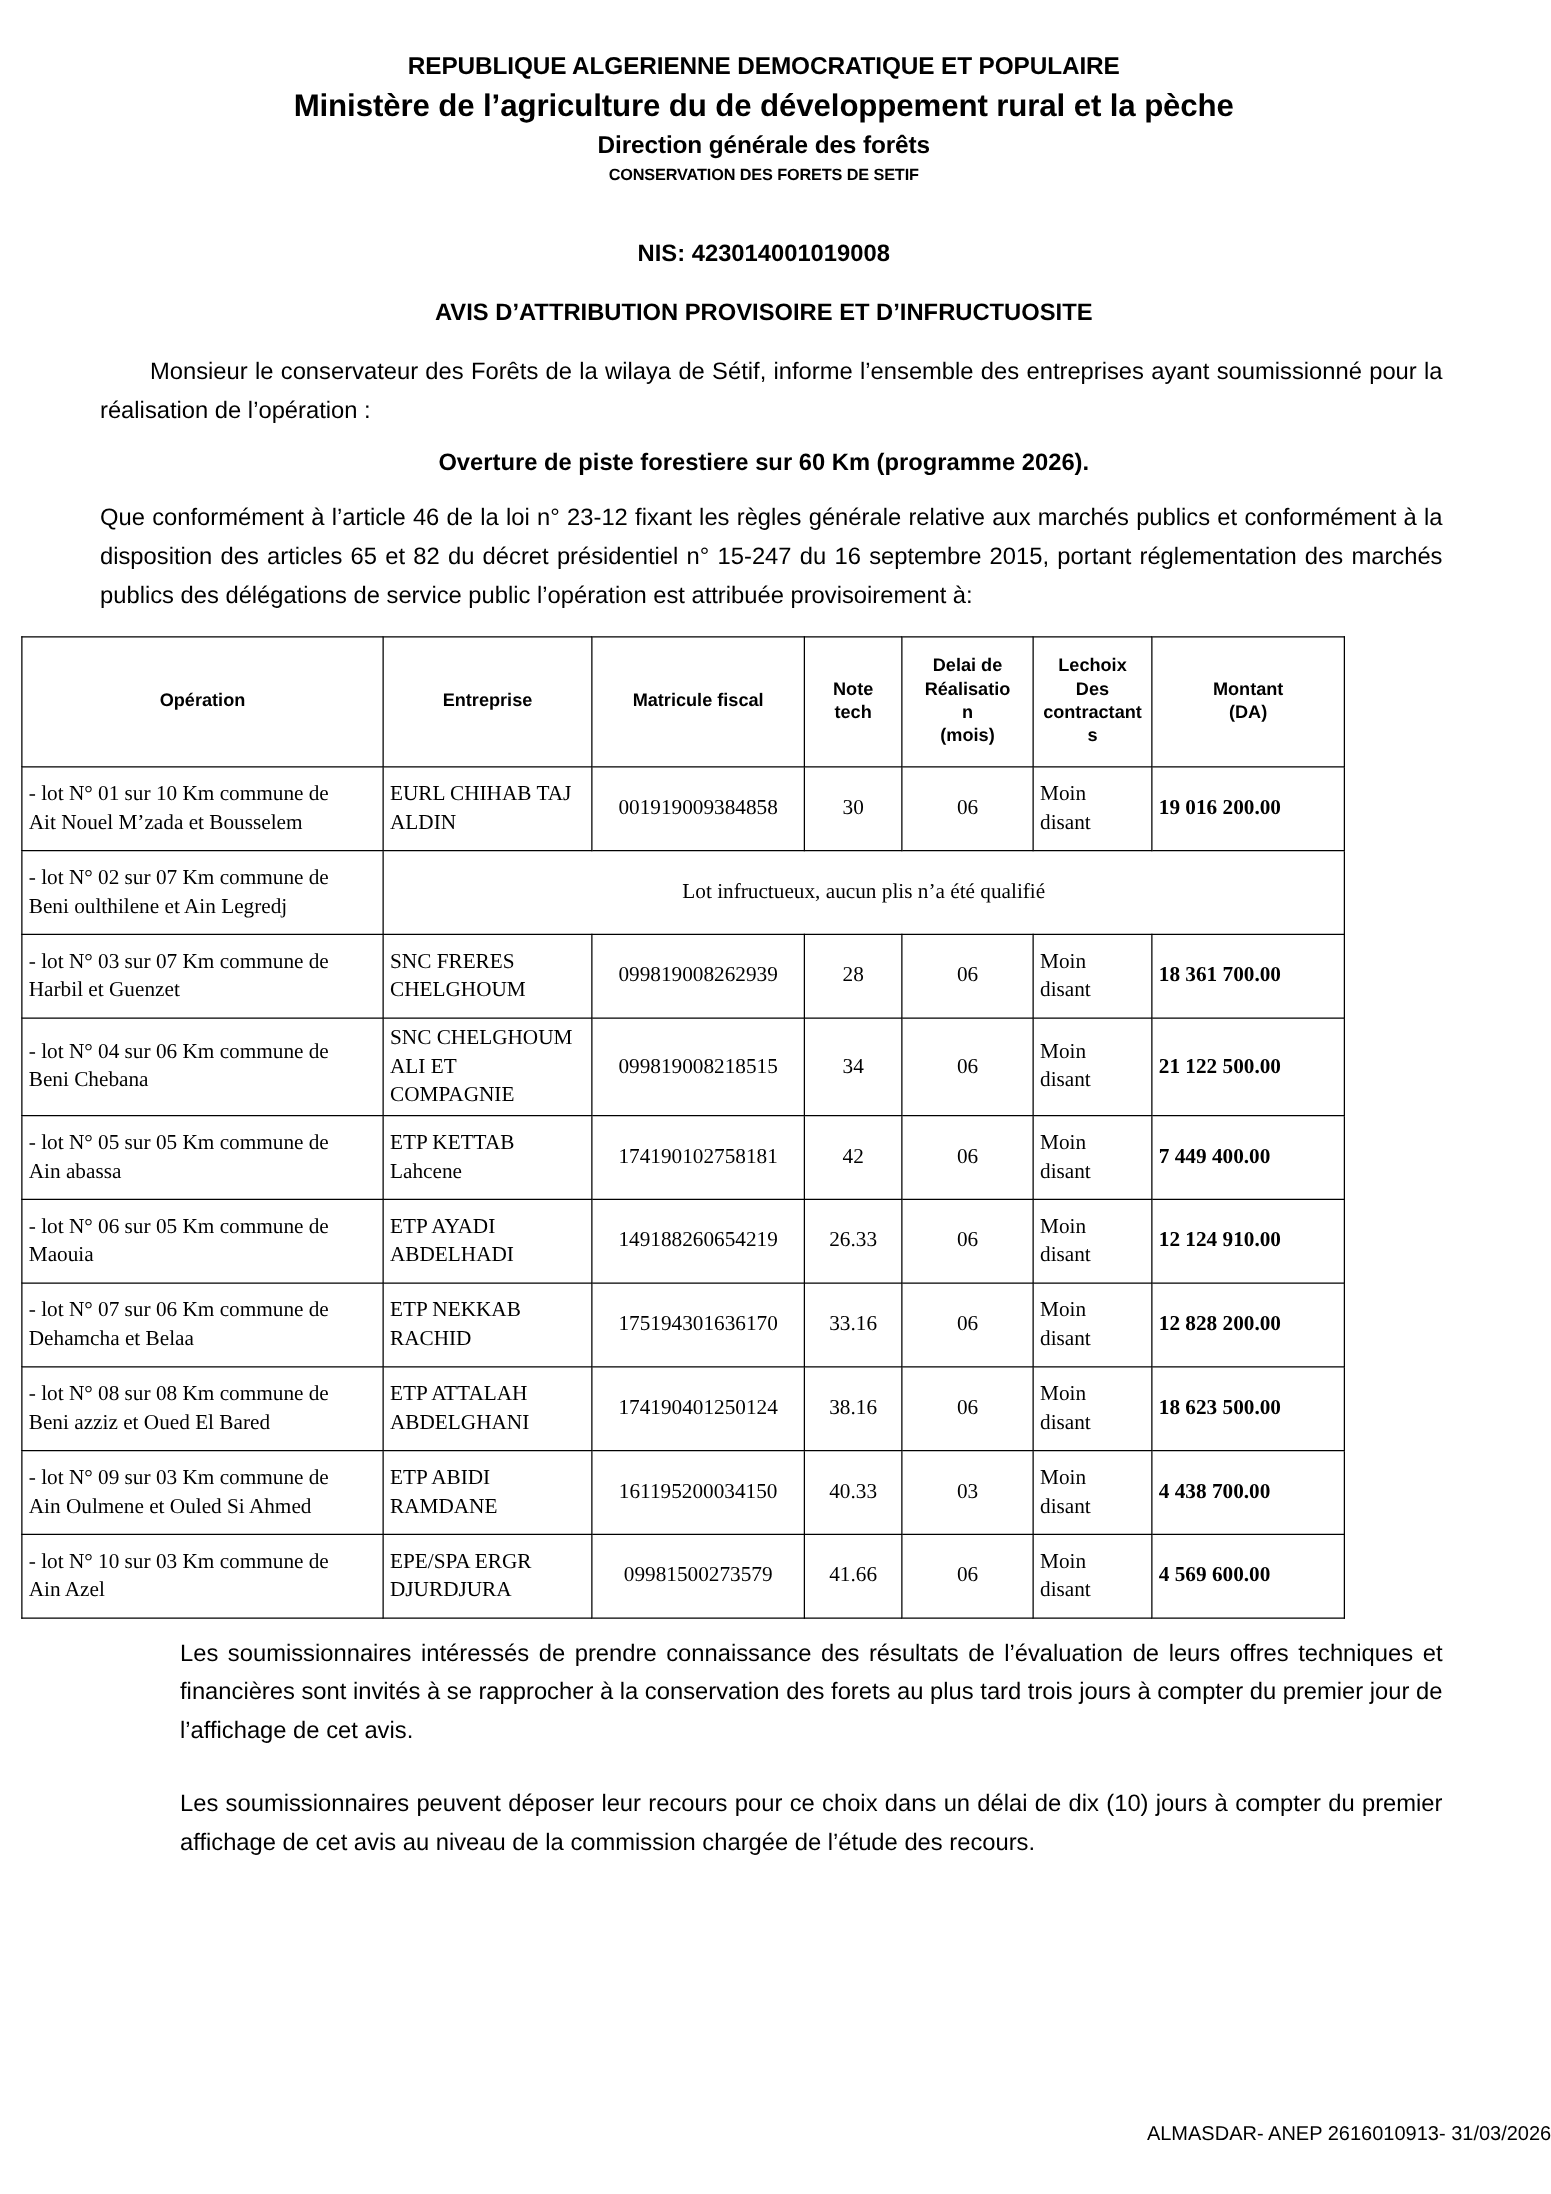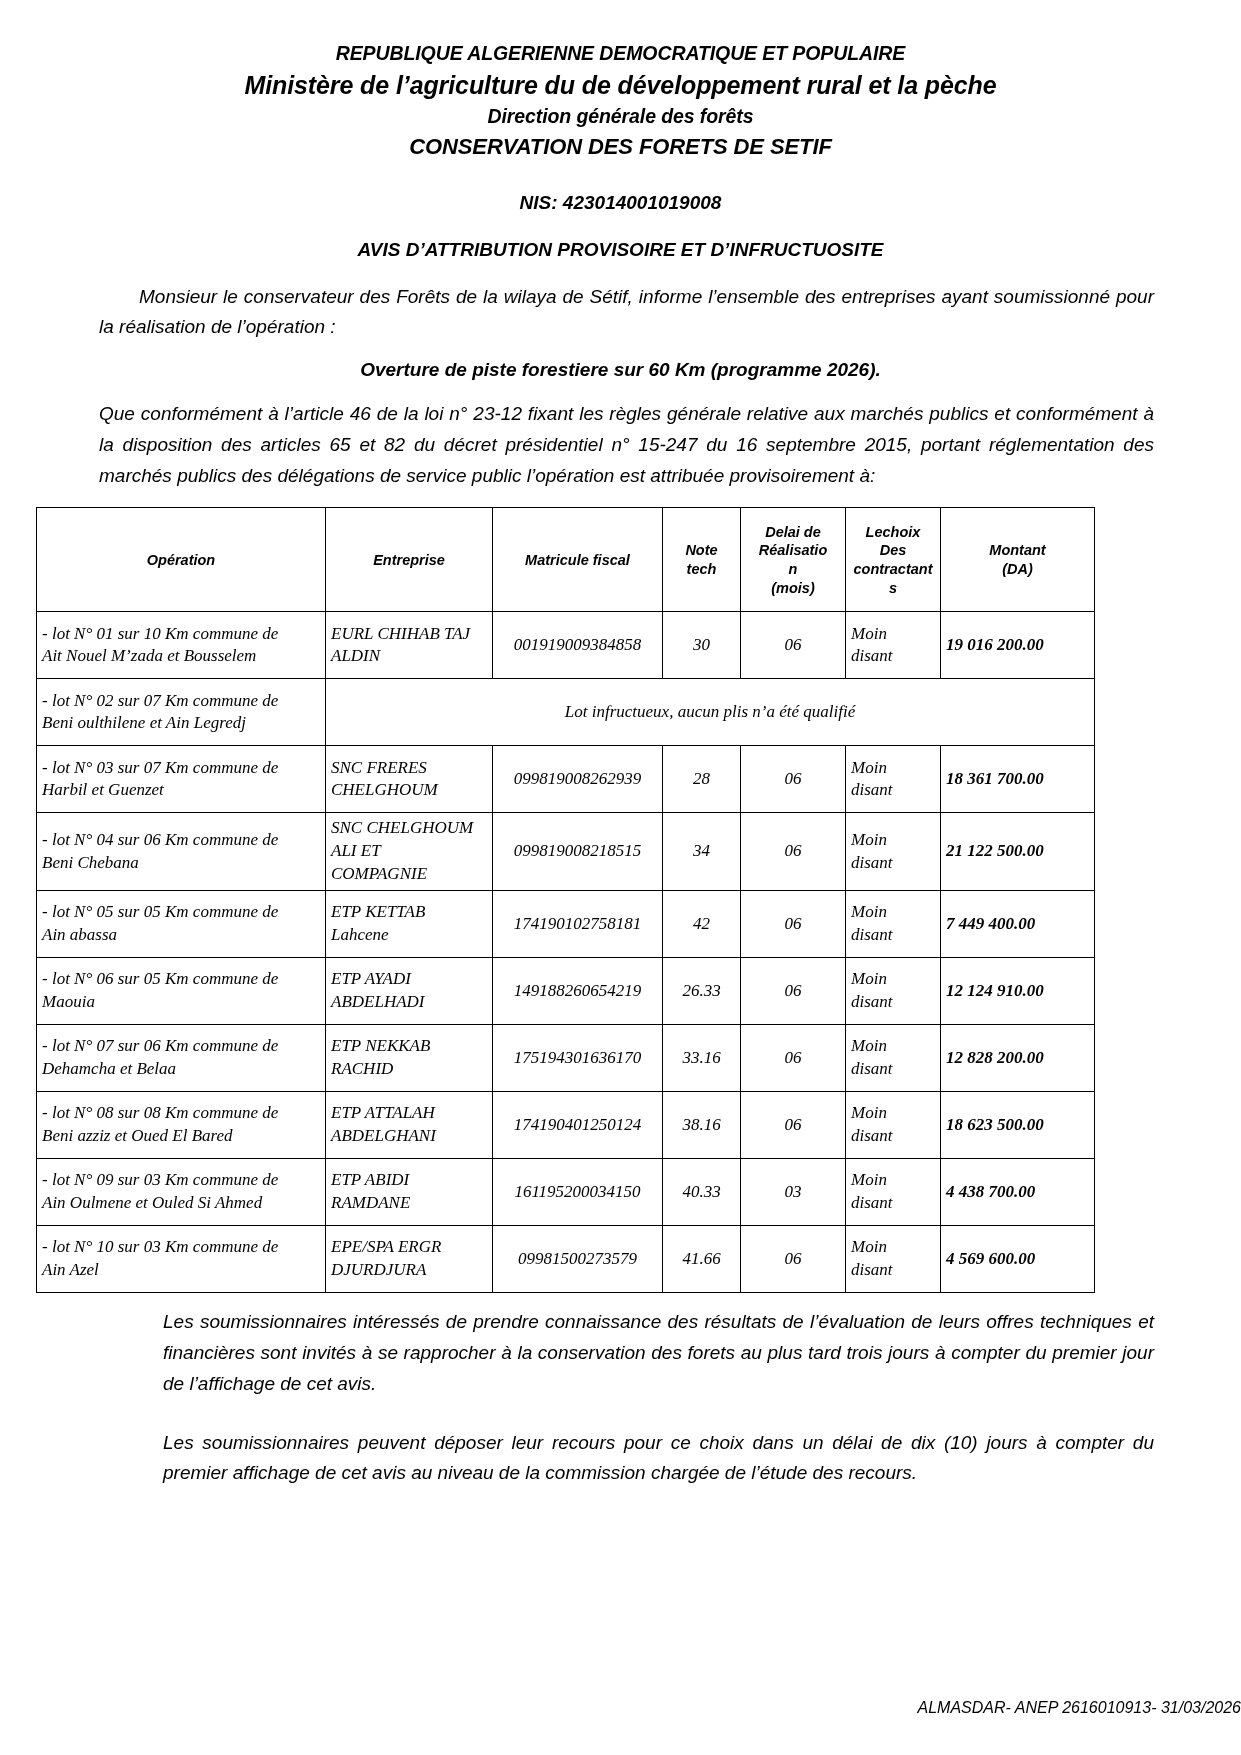--- a/index.html
+++ b/index.html
@@ -12,43 +12,42 @@
     height: 1755px;
     font-family: "Liberation Sans", sans-serif;
     color: #000000;
     position: relative;
     overflow: hidden;
   }
   .page {
     width: 1241px;
     height: 1755px;
     box-sizing: border-box;
-    padding: 40px 63px 0 63px;
+    padding: 40px 63px 0 44px;
     position: relative;
-    font-style: italic;
   }
 
   
   .hdr {
     text-align: center;
     font-weight: bold;
     font-size: 19.5px;
     line-height: 1.42;
     letter-spacing: -0.1px;
   }
   .hdr .l1 { font-size: 19.5px; }
   .hdr .l2 { font-size: 25px; }
   .hdr .l3 { font-size: 19.5px; }
-  .hdr .l4 { font-size: 22px; }
+  .hdr .l4 { font-size: 13px; }
 
   .nis {
     text-align: center;
     font-weight: bold;
     font-size: 19px;
-    margin-top: 30px;
+    margin-top: 44px;
   }
   .avis {
     text-align: center;
     font-weight: bold;
     font-size: 19px;
     line-height: 1.45;
     margin-top: 22px;
   }
 
   

